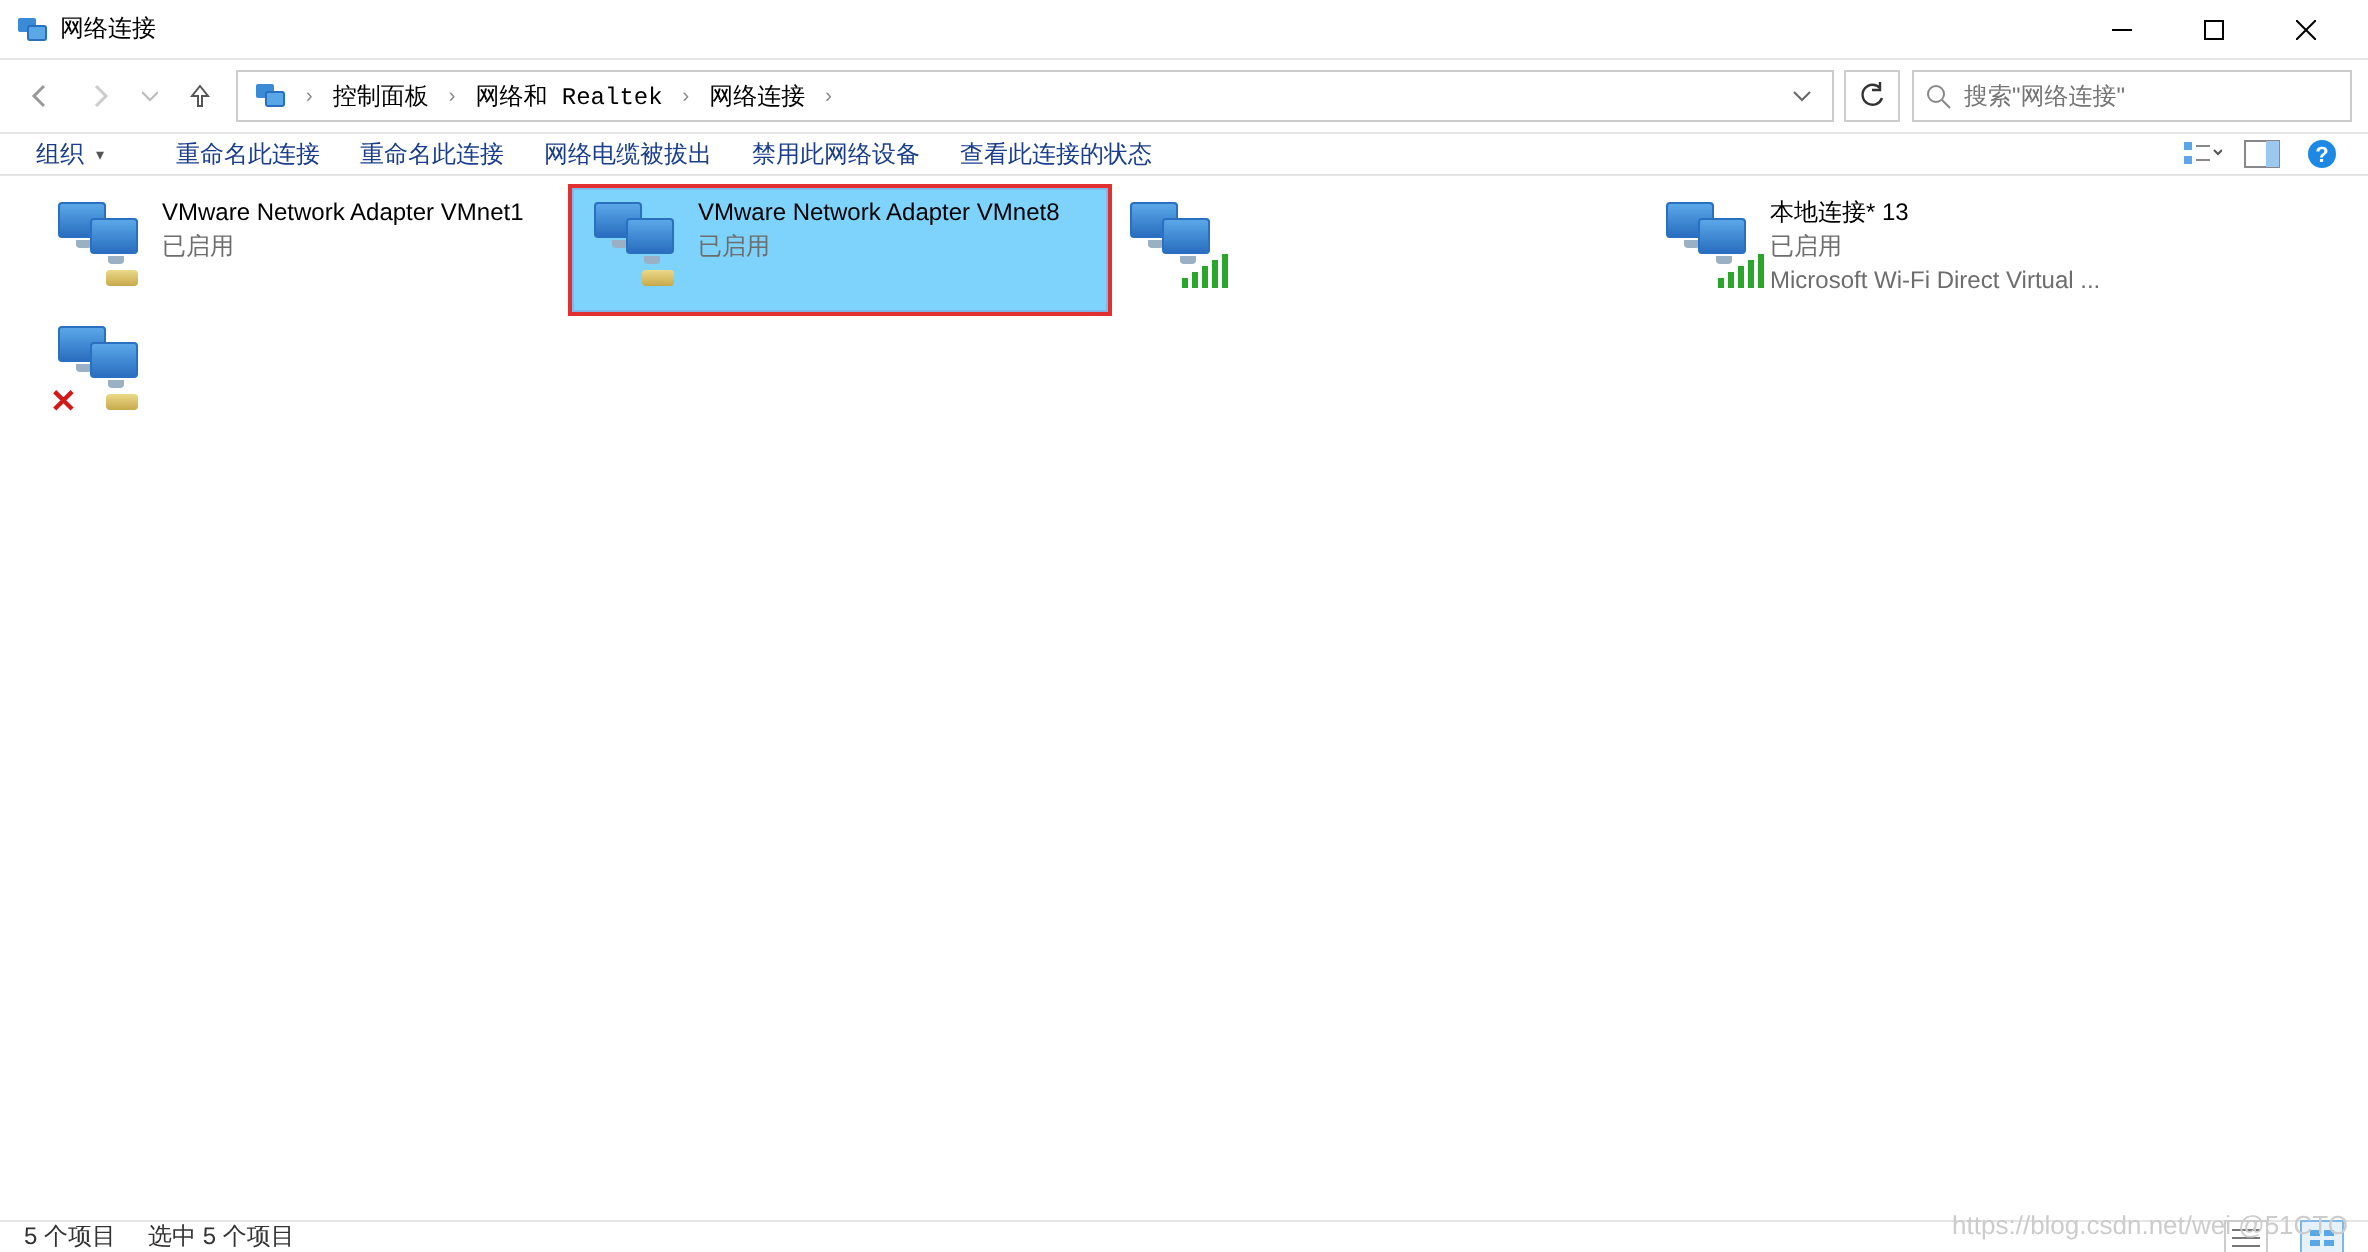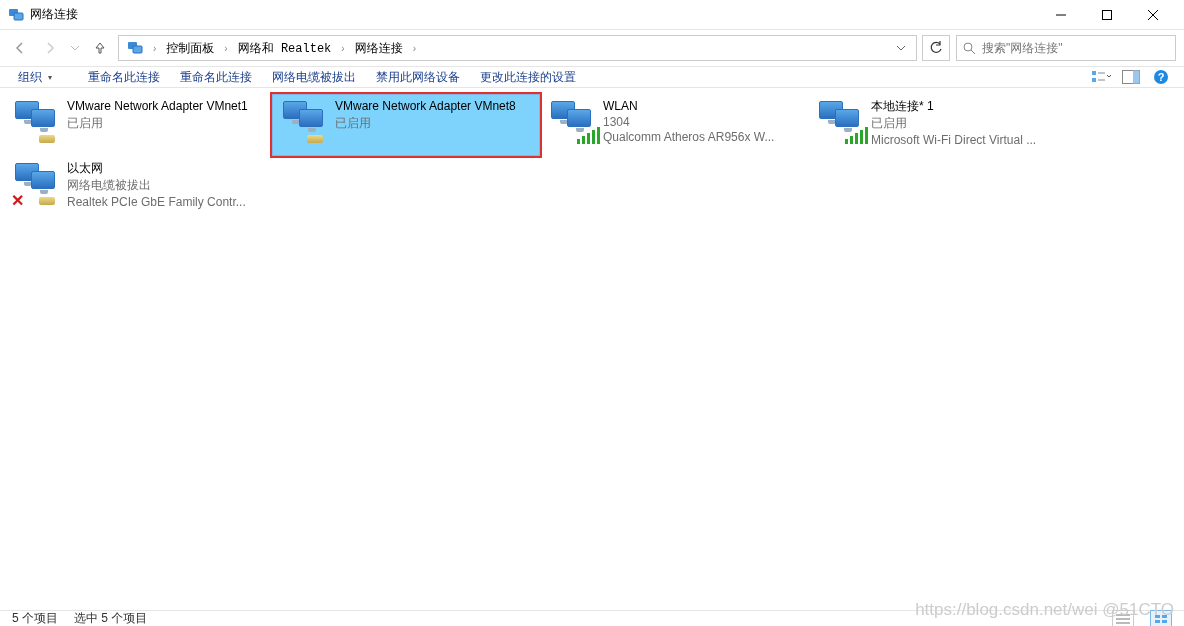--- a/index.html
+++ b/index.html
@@ -27,21 +27,21 @@
 .searchbox input { border: none; outline: none; flex: 1; font-size: 12px; }
 
 
 .toolbar { height: 22px; border-top: 1px solid #e5e5e5; border-bottom: 1px solid #e5e5e5; background: #fff; display: flex; align-items: center; padding: 0 10px; gap: 4px; }
 .toolbar .tbtn { padding: 4px 8px; color: #1a3e8c; font-size: 12px; display: flex; align-items: center; gap: 4px; }
 .toolbar .tbtn.org::after { content: "▾"; font-size: 8px; color: #555; margin-left: 2px; }
 .toolbar .spacer { flex: 1; }
 .toolbar .ricon { width: 26px; height: 26px; display: flex; align-items: center; justify-content: center; }
 
 
-.content { flex: 1; padding: 6px 4px; display: flex; flex-wrap: wrap; align-content: flex-start; overflow: auto; }
+.content { flex: 1; padding: 6px 18px; display: flex; flex-wrap: wrap; align-content: flex-start; overflow: auto; }
 .item { width: 268px; height: 62px; display: flex; padding: 4px 6px; gap: 8px; cursor: default; border: 1px solid transparent; }
 .item.selected { background: #7dd3fc; border: 1px solid #7fb8e8; }
 .item.highlighted { outline: 2px solid #e03030; outline-offset: 0; }
 .item .icon { width: 48px; height: 48px; flex-shrink: 0; position: relative; }
 .item .txt { display: flex; flex-direction: column; gap: 1px; overflow: hidden; }
 .item .name { color: #000; white-space: normal; font-size: 12px; line-height: 1.25; }
 .item .st { color: #6d6d6d; font-size: 12px; white-space: nowrap; overflow: hidden; text-overflow: ellipsis; }
 
 
 .neticon { position: relative; }
@@ -56,21 +56,21 @@
 .neticon .bars span:nth-child(1){height:5px;}
 .neticon .bars span:nth-child(2){height:8px;}
 .neticon .bars span:nth-child(3){height:11px;}
 .neticon .bars span:nth-child(4){height:14px;}
 .neticon .bars span:nth-child(5){height:17px;}
 
 
 .statusbar { height: 16px; border-top: 1px solid #e5e5e5; display: flex; align-items: center; padding: 0 12px; gap: 16px; font-size: 12px; color: #333; }
 .statusbar .spacer { flex: 1; }
 .statusbar .viewbtn { width: 22px; height: 18px; border: 1px solid #ccc; display: flex; align-items: center; justify-content: center; font-size: 9px; color: #555; }
-.watermark { position: absolute; right: 10px; bottom: 6px; color: #ccc; font-size: 17px; pointer-events: none; }
+.watermark { position: absolute; right: 10px; bottom: 6px; color: #ccc; font-size: 13px; pointer-events: none; }
 
 svg { display: block; }
 </style>
 </head>
 <body>
 
 <div class="titlebar">
   <span class="appicon">
     <svg width="16" height="16">
         <rect x="1" y="2" width="9" height="7" rx="1" fill="#3a8ad6"></rect>
@@ -158,21 +158,21 @@
   </div>
 </div>
 
 <div class="toolbar">
   <div class="tbtn org">组织</div>
   <div style="width:12px"></div>
   <div class="tbtn">重命名此连接</div>
   <div class="tbtn">重命名此连接</div>
   <div class="tbtn">网络电缆被拔出</div>
   <div class="tbtn">禁用此网络设备</div>
-  <div class="tbtn">更改此连接的设置</div>
+  <div class="tbtn">查看此连接的状态</div>
   <div class="spacer"></div>
   <div class="ricon">
     <svg width="20" height="16">
         <rect x="1" y="2" width="4" height="4" fill="#5aa7e8"></rect>
         <rect x="1" y="9" width="4" height="4" fill="#5aa7e8"></rect>
         <line x1="7" y1="4" x2="14" y2="4" stroke="#888"></line>
         <line x1="7" y1="11" x2="14" y2="11" stroke="#888"></line>
         <path d="M16 6 L18 8 L20 6" fill="none" stroke="#555"></path>
       </svg>
   </div>
@@ -224,59 +224,49 @@
           <div class="mon m2"></div>
           <div class="bars">
             <span></span>
             <span></span>
             <span></span>
             <span></span>
             <span></span>
           </div>
         </div>
       </div>
+    </div>
+    <div class="item">
+      <div class="icon">
+        <div class="neticon">
+          <div class="mon m1"></div>
+          <div class="mon m2"></div>
+          <div class="bars">
+            <span></span>
+            <span></span>
+            <span></span>
+            <span></span>
+            <span></span>
+          </div>
+        </div>
+      </div>
       <div class="txt">
-        <div class="name">WLAN</div>
-        <div class="st">1304</div>
-        <div class="st">Qualcomm Atheros AR956x W...</div>
-      </div>
-    </div>
-    <div class="item">
-      <div class="icon">
-        <div class="neticon">
-          <div class="mon m1"></div>
-          <div class="mon m2"></div>
-          <div class="bars">
-            <span></span>
-            <span></span>
-            <span></span>
-            <span></span>
-            <span></span>
-          </div>
-        </div>
-      </div>
-      <div class="txt">
-        <div class="name">本地连接* 1</div>
+        <div class="name">本地连接* 13</div>
         <div class="st">已启用</div>
         <div class="st">Microsoft Wi-Fi Direct Virtual ...</div>
       </div>
     </div>
     <div class="item">
       <div class="icon">
         <div class="neticon">
           <div class="mon m1"></div>
           <div class="mon m2"></div>
           <div class="plug"></div>
           <div class="x">✕</div>
         </div>
-      </div>
-      <div class="txt">
-        <div class="name">以太网</div>
-        <div class="st">网络电缆被拔出</div>
-        <div class="st">Realtek PCIe GbE Family Contr...</div>
       </div>
     </div>
   </div>
 
 <div class="statusbar">
   <span>5 个项目</span>
   <span>选中 5 个项目</span>
   <span class="spacer"></span>
   <div class="viewbtn">
     <svg width="14" height="10">

